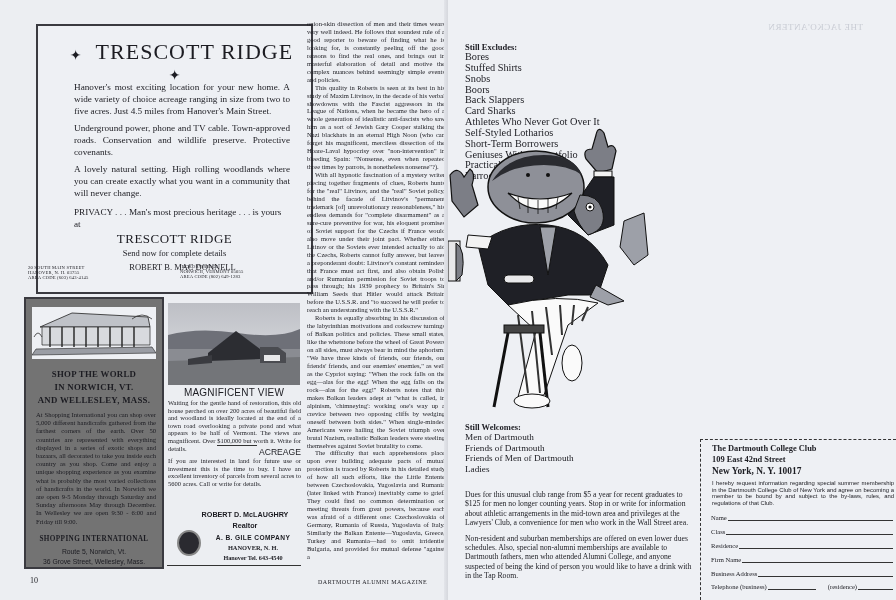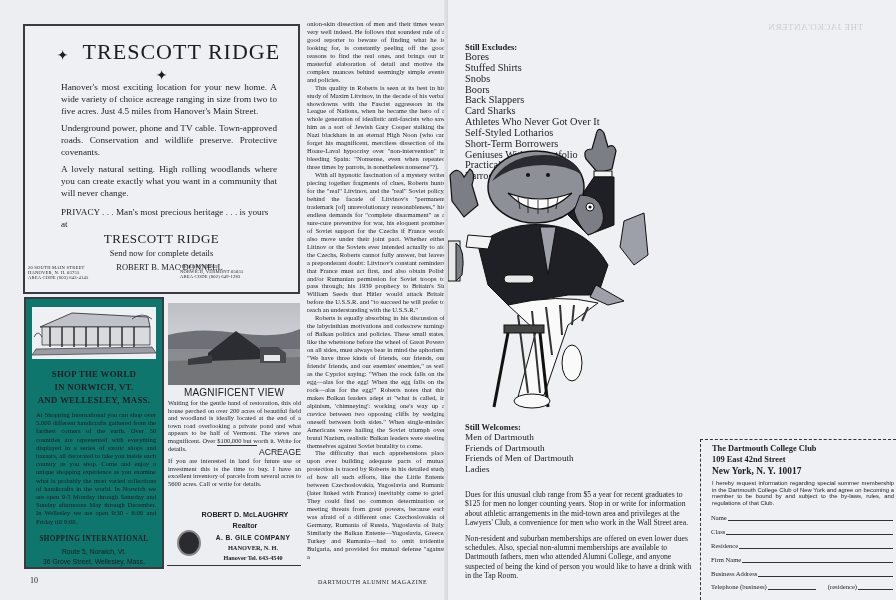--- a/index.html
+++ b/index.html
@@ -6,41 +6,41 @@
   html, body { width: 896px; height: 600px; overflow: hidden; background: #e9ebef; }
   body { font-family: "Liberation Serif", serif; color: #1c1c22; position: relative; }
 
   .spread { position: absolute; left: 0; top: 0; width: 896px; height: 600px; }
   .page-left { position: absolute; left: 0; top: 0; width: 448px; height: 600px; background: #eceef2; }
   .page-right { position: absolute; left: 448px; top: 0; width: 448px; height: 600px; background: #eef0f4; }
   .gutter { position: absolute; left: 444px; top: 0; width: 10px; height: 600px;
             background: linear-gradient(to right, #e3e5ea, #d4d6dc 45%, #e6e8ec); }
 
   
-  .trescott { position: absolute; left: 23px; top: 24px; width: 277px; height: 270px;
+  .trescott { position: absolute; left: 36px; top: 24px; width: 277px; height: 270px;
               border: 2px solid #3a3a40; background: #eef0f4; }
   .trescott .title-row { position: absolute; top: 13px; left: 0; width: 100%; text-align: center; }
   .trescott .title { font-size: 22px; letter-spacing: 1px; }
   .bird { display: inline-block; font-size: 14px; vertical-align: middle; margin: 0 14px; }
   .trescott p { position: absolute; left: 36px; width: 216px; font-size: 9.2px; line-height: 12px; text-align: justify; }
   .trescott .p1 { top: 55px; }
   .trescott .p2 { top: 96px; }
   .trescott .p3 { top: 137px; }
   .trescott .p4 { top: 180px; text-align: left; }
   .trescott .name2 { position: absolute; top: 205px; width: 100%; text-align: center; font-size: 13px; letter-spacing: 0.5px; }
   .trescott .send { position: absolute; top: 222px; width: 100%; text-align: center; font-size: 8.5px; }
   .trescott .agent { position: absolute; top: 236px; width: 100%; text-align: center; font-size: 8.5px; padding-left: 16px; }
   .trescott .agent-title { position: absolute; top: 248px; width: 100%; text-align: center; font-size: 8.5px; font-style: italic; }
   .addr { position: absolute; font-size: 4.6px; line-height: 5px; font-family: "Liberation Serif", serif; letter-spacing: 0.2px; }
   .addr-left { left: 28px; top: 265px; }
   .addr-right { left: 180px; top: 264px; }
 
   
   .shop { position: absolute; left: 24px; top: 297px; width: 140px; height: 272px;
-          border: 2px solid #3a3a40; background: #0f766e; }
+          border: 2px solid #3a3a40; background: #737373; }
   .sketch { position: absolute; left: 6px; top: 8px; width: 124px; height: 52px; }
   .shop .h { position: absolute; width: 100%; text-align: center; font-weight: bold; font-size: 8.8px; letter-spacing: 0.3px; }
   .shop .h1 { top: 70px; } .shop .h2 { top: 83px; } .shop .h3 { top: 96px; }
   .shop .body { position: absolute; left: 10px; top: 112px; width: 120px; font-size: 6.6px; line-height: 8.2px; text-align: justify; }
   .shop .firm { position: absolute; top: 236px; width: 100%; text-align: center; font-weight: bold; font-size: 7.2px; letter-spacing: 0.4px; }
   .shop .a1, .shop .a2 { position: absolute; width: 100%; text-align: center; font-family: "Liberation Sans", sans-serif; font-size: 6.8px; }
   .shop .a1 { top: 249px; } .shop .a2 { top: 259px; }
 
   
   .mag { position: absolute; left: 167px; top: 297px; width: 134px; height: 272px; }

